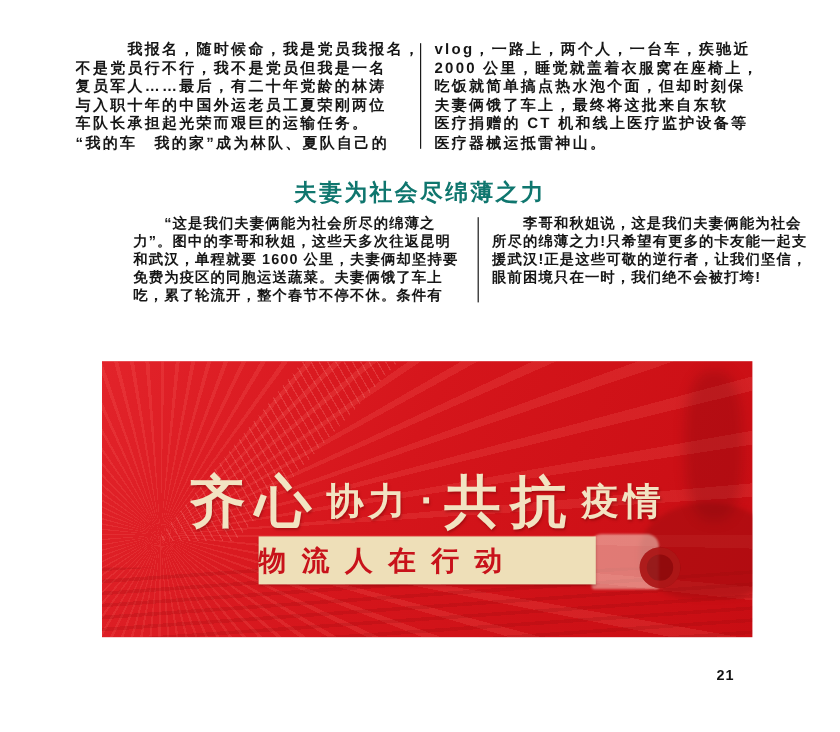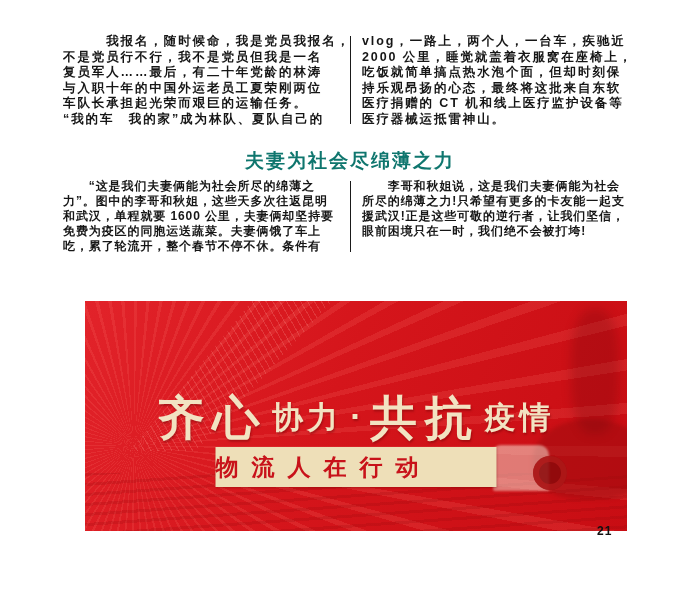--- a/index.html
+++ b/index.html
@@ -4,21 +4,21 @@
 <style>
   html,body { margin:0; padding:0; background:#ffffff; }
   .page {
     position:relative; width:700px; height:610px; background:#ffffff;
     font-family:"Liberation Sans","DejaVu Sans",sans-serif;
     color:#161616; overflow:hidden;
   }
   
   .cols { position:absolute; left:63px; width:575px; display:flex; align-items:stretch; }
   .cols-top { top:34px; }
-  .cols-bottom { top:179px; }
+  .cols-bottom { top:179px;margin-left:48px; }
   .col { font-weight:bold; white-space:pre; }
   .col-l { width:287px; }
   .col-r { width:276px; margin-left:11px; }
   .cols-top .col { font-size:12.5px; line-height:15.5px; letter-spacing:1.9px; }
   .cols-bottom .col { font-size:12px; line-height:15px; letter-spacing:0.9px; }
   .vsep { width:1px; background:#1a1a1a; }
   .cols-top .vsep { margin:2px 0 3px 0; }
   .cols-bottom .vsep { margin:2px 0 2px 0; }
   .tline { overflow:hidden; }
   
@@ -84,33 +84,33 @@
     width:281px; height:40px; background:#eedfb8;
     display:flex; align-items:center; 
     box-shadow:0 1px 2px rgba(100,0,0,0.35);
   }
   .banner-box span {
     color:#c8121a; font-size:23px; font-weight:bold;
     letter-spacing:13px; margin-right:-13px;
   }
   
   .page-number {
-    position:absolute; left:597px; top:524px;
+    position:absolute; left:597px; top:556px;
     font-size:12px; font-weight:bold; color:#111; letter-spacing:1px;
   }
 </style>
 </head>
 <body>
 
 <div class="page">
 
   <div class="cols cols-top">
     <div class="col col-l"><div class="tline">　　　我报名，随时候命，我是党员我报名，</div><div class="tline">不是党员行不行，我不是党员但我是一名</div><div class="tline">复员军人……最后，有二十年党龄的林涛</div><div class="tline">与入职十年的中国外运老员工夏荣刚两位</div><div class="tline">车队长承担起光荣而艰巨的运输任务。</div><div class="tline">“我的车　我的家”成为林队、夏队自己的</div></div>
     <div class="vsep"></div>
-    <div class="col col-r"><div class="tline">vlog，一路上，两个人，一台车，疾驰近</div><div class="tline">2000 公里，睡觉就盖着衣服窝在座椅上，</div><div class="tline">吃饭就简单搞点热水泡个面，但却时刻保</div><div class="tline">持乐观昂扬的心态，最终将这批来自东软</div><div class="tline">医疗捐赠的 CT 机和线上医疗监护设备等</div><div class="tline">医疗器械运抵雷神山。</div></div>
+    <div class="col col-r"><div class="tline">vlog，一路上，两个人，一台车，疾驰近</div><div class="tline">2000 公里，睡觉就盖着衣服窝在座椅上，</div><div class="tline">吃饭就简单搞点热水泡个面，但却时刻保</div><div class="tline">夫妻俩饿了车上，最终将这批来自东软</div><div class="tline">医疗捐赠的 CT 机和线上医疗监护设备等</div><div class="tline">医疗器械运抵雷神山。</div></div>
   </div>
 
   <div class="heading">夫妻为社会尽绵薄之力</div>
 
   <div class="cols cols-bottom">
     <div class="col col-l"><div class="tline">　　“这是我们夫妻俩能为社会所尽的绵薄之</div><div class="tline">力”。图中的李哥和秋姐，这些天多次往返昆明</div><div class="tline">和武汉，单程就要 1600 公里，夫妻俩却坚持要</div><div class="tline">免费为疫区的同胞运送蔬菜。夫妻俩饿了车上</div><div class="tline">吃，累了轮流开，整个春节不停不休。条件有</div></div>
     <div class="vsep"></div>
     <div class="col col-r"><div class="tline">　　李哥和秋姐说，这是我们夫妻俩能为社会</div><div class="tline">所尽的绵薄之力!只希望有更多的卡友能一起支</div><div class="tline">援武汉!正是这些可敬的逆行者，让我们坚信，</div><div class="tline">眼前困境只在一时，我们绝不会被打垮!</div></div>
   </div>
 

